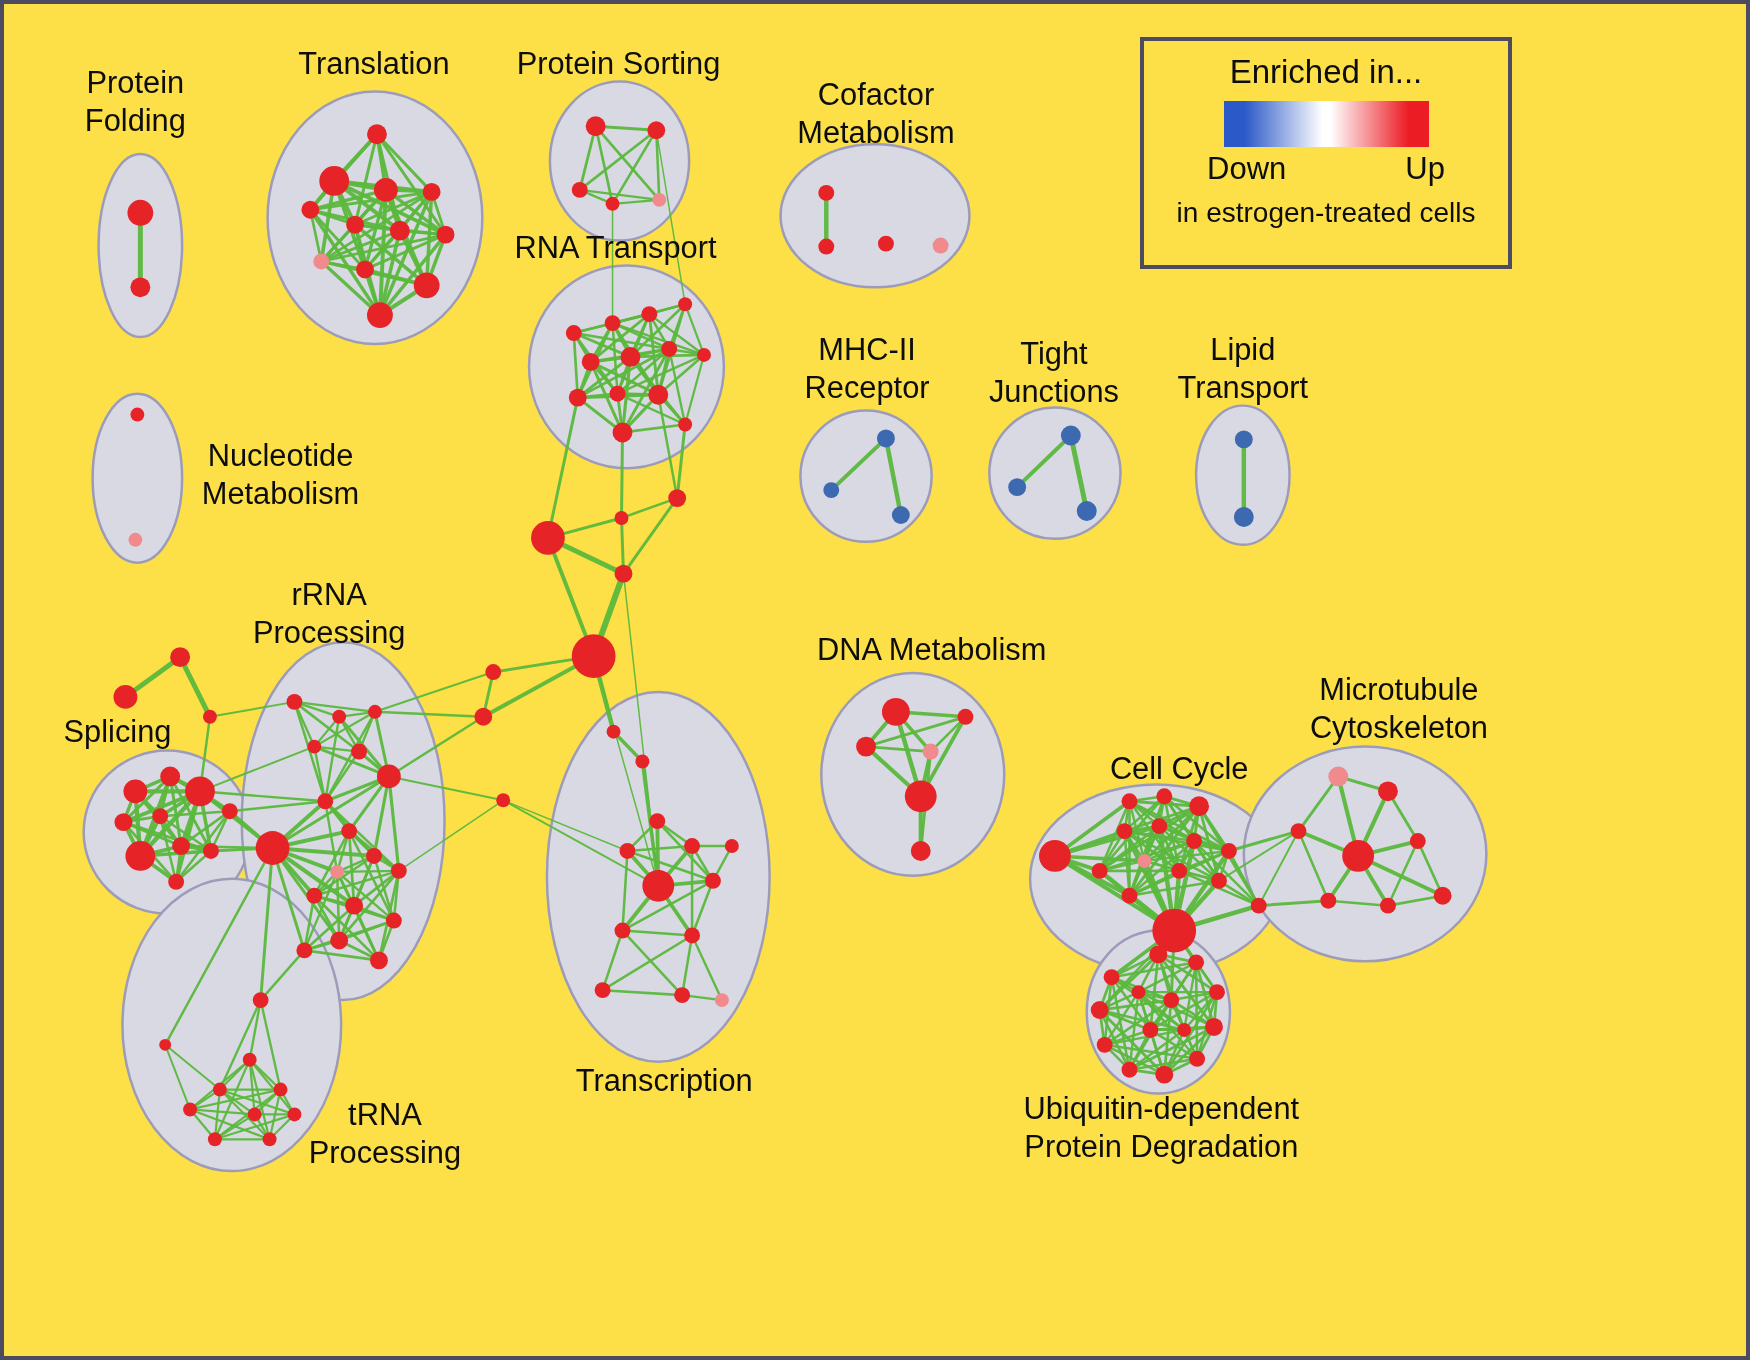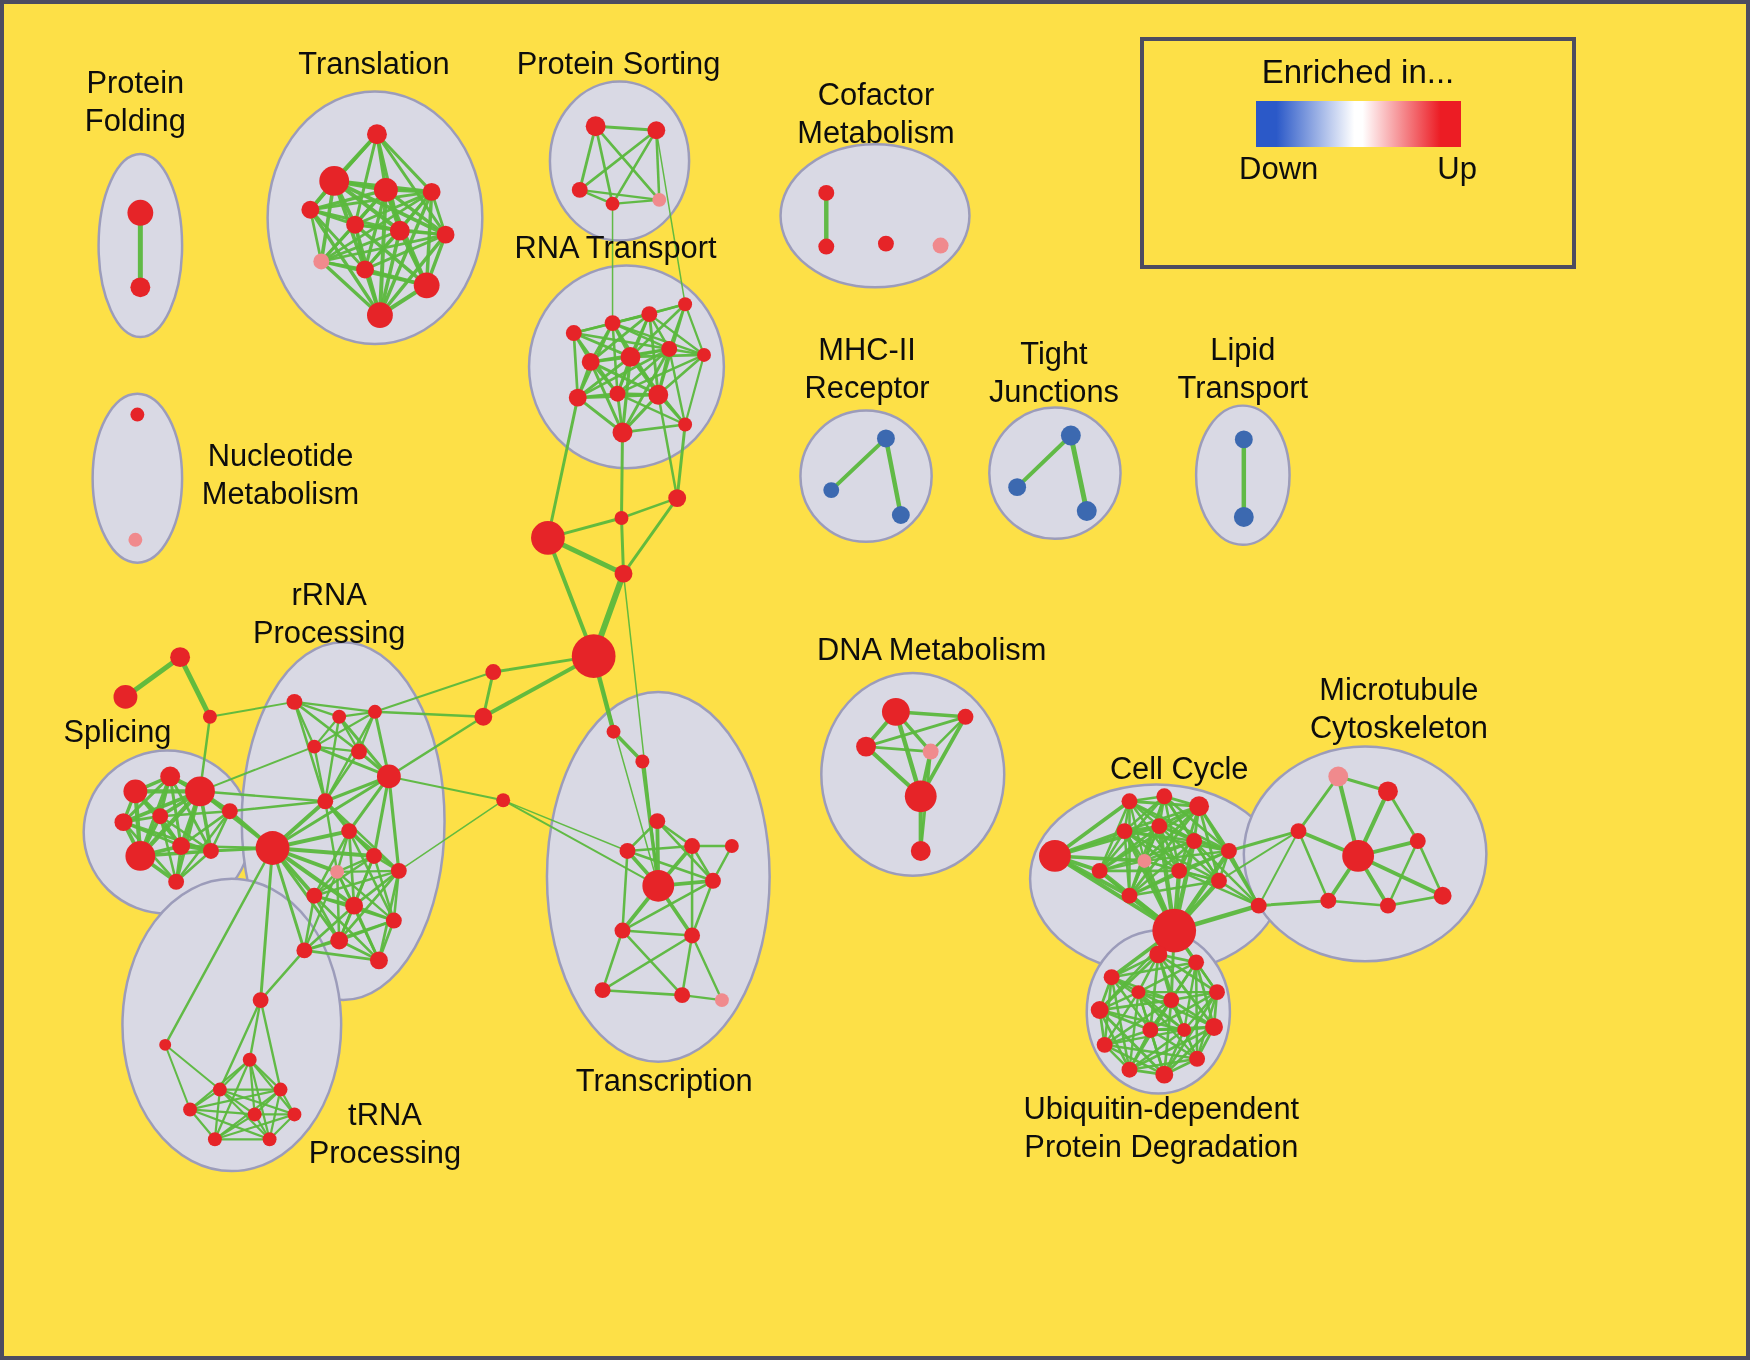--- a/index.html
+++ b/index.html
@@ -1,20 +1,20 @@
 <!DOCTYPE html>
 <html><head>
 <meta charset="utf-8">
 <style>
   * { box-sizing: border-box; }
   body { margin: 0; background: #b9b9cf; font-family: "Liberation Sans", sans-serif; }
   .figure { position: relative; width: 1750px; height: 1360px; border: 4px solid #4c4c60; overflow: hidden; }
   .figure svg { position: absolute; left: 0; top: 0; width: 100%; height: 100%; }
   .net-label { font-family: "Liberation Sans", sans-serif; font-size: 31px; }
-  .legend { position: absolute; left: 1136px; top: 33px; width: 436px; height: 232px; border: 4px solid #4c4c60; text-align: center; color: #0d0d0d; }
+  .legend { position: absolute; left: 1136px; top: 33px; width: 372px; height: 232px; border: 4px solid #4c4c60; text-align: center; color: #0d0d0d; }
   .legend-title { font-size: 33px; margin-top: 12px; }
   .legend-gradient { width: 205px; height: 46px; margin: 10px auto 4px auto; }
   .legend-row { width: 238px; margin: 0 auto; display: flex; justify-content: space-between; font-size: 31px; }
   .legend-row + .legend-sub { margin-top: 8px; }
   .legend-sub { font-size: 28px; line-height: 1.25; }
 </style>
 </head>
 <body>
 
 <div class="figure" style="background: #fde047; border-color: rgb(76, 76, 96);">
@@ -762,14 +762,15 @@
       <text x="1163" y="1160" text-anchor="middle" fill="#0d0d0d" class="net-label">Protein Degradation</text>
     </svg>
 
   <div class="legend" style="border-color: rgb(76, 76, 96);">
     <div class="legend-title">Enriched in...</div>
     <div class="legend-gradient" style="background: linear-gradient(90deg, rgb(43, 89, 200) 0%, rgb(43, 89, 200) 10%, rgb(255, 255, 255) 48%, rgb(255, 255, 255) 52%, rgb(236, 28, 36) 90%, rgb(236, 28, 36) 100%);"></div>
     <div class="legend-row">
       <span>Down</span>
       <span>Up</span>
     </div>
+    <div class="legend-sub">in estrogen-treated cells</div>
   </div>
 </div>
 
 </body></html>

